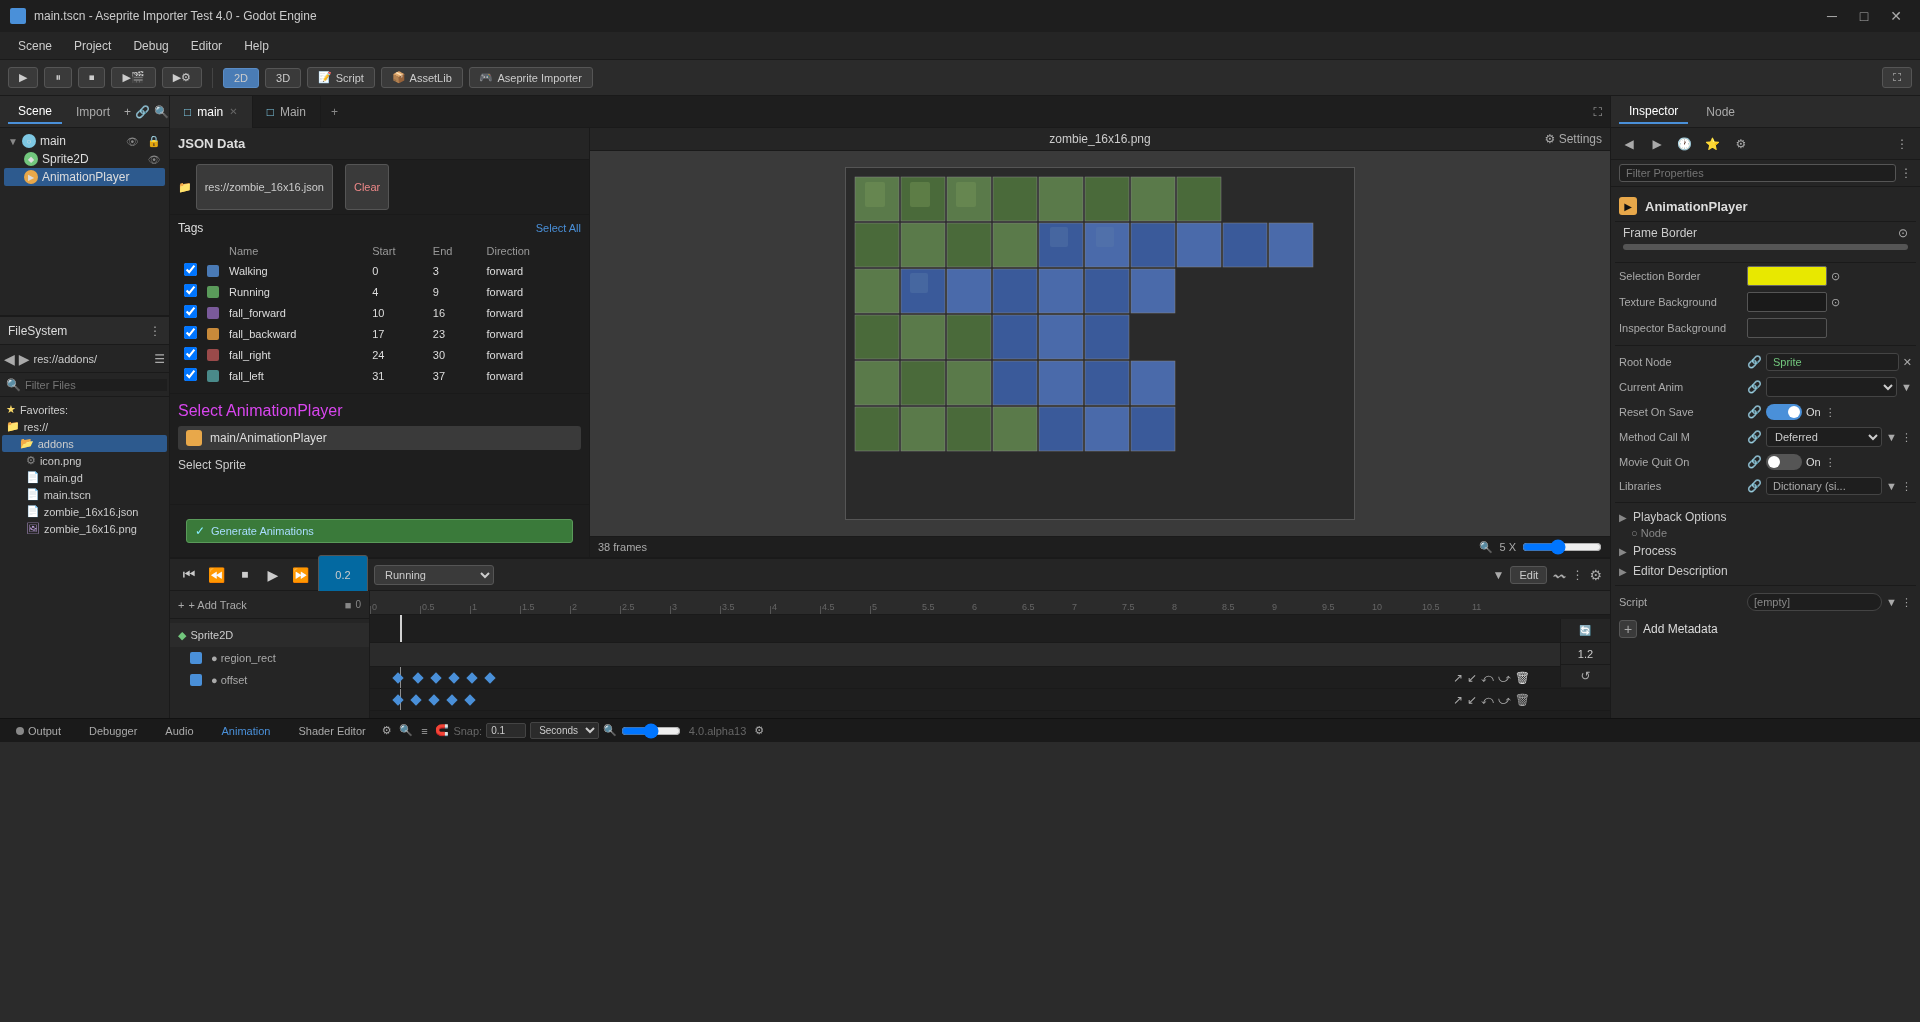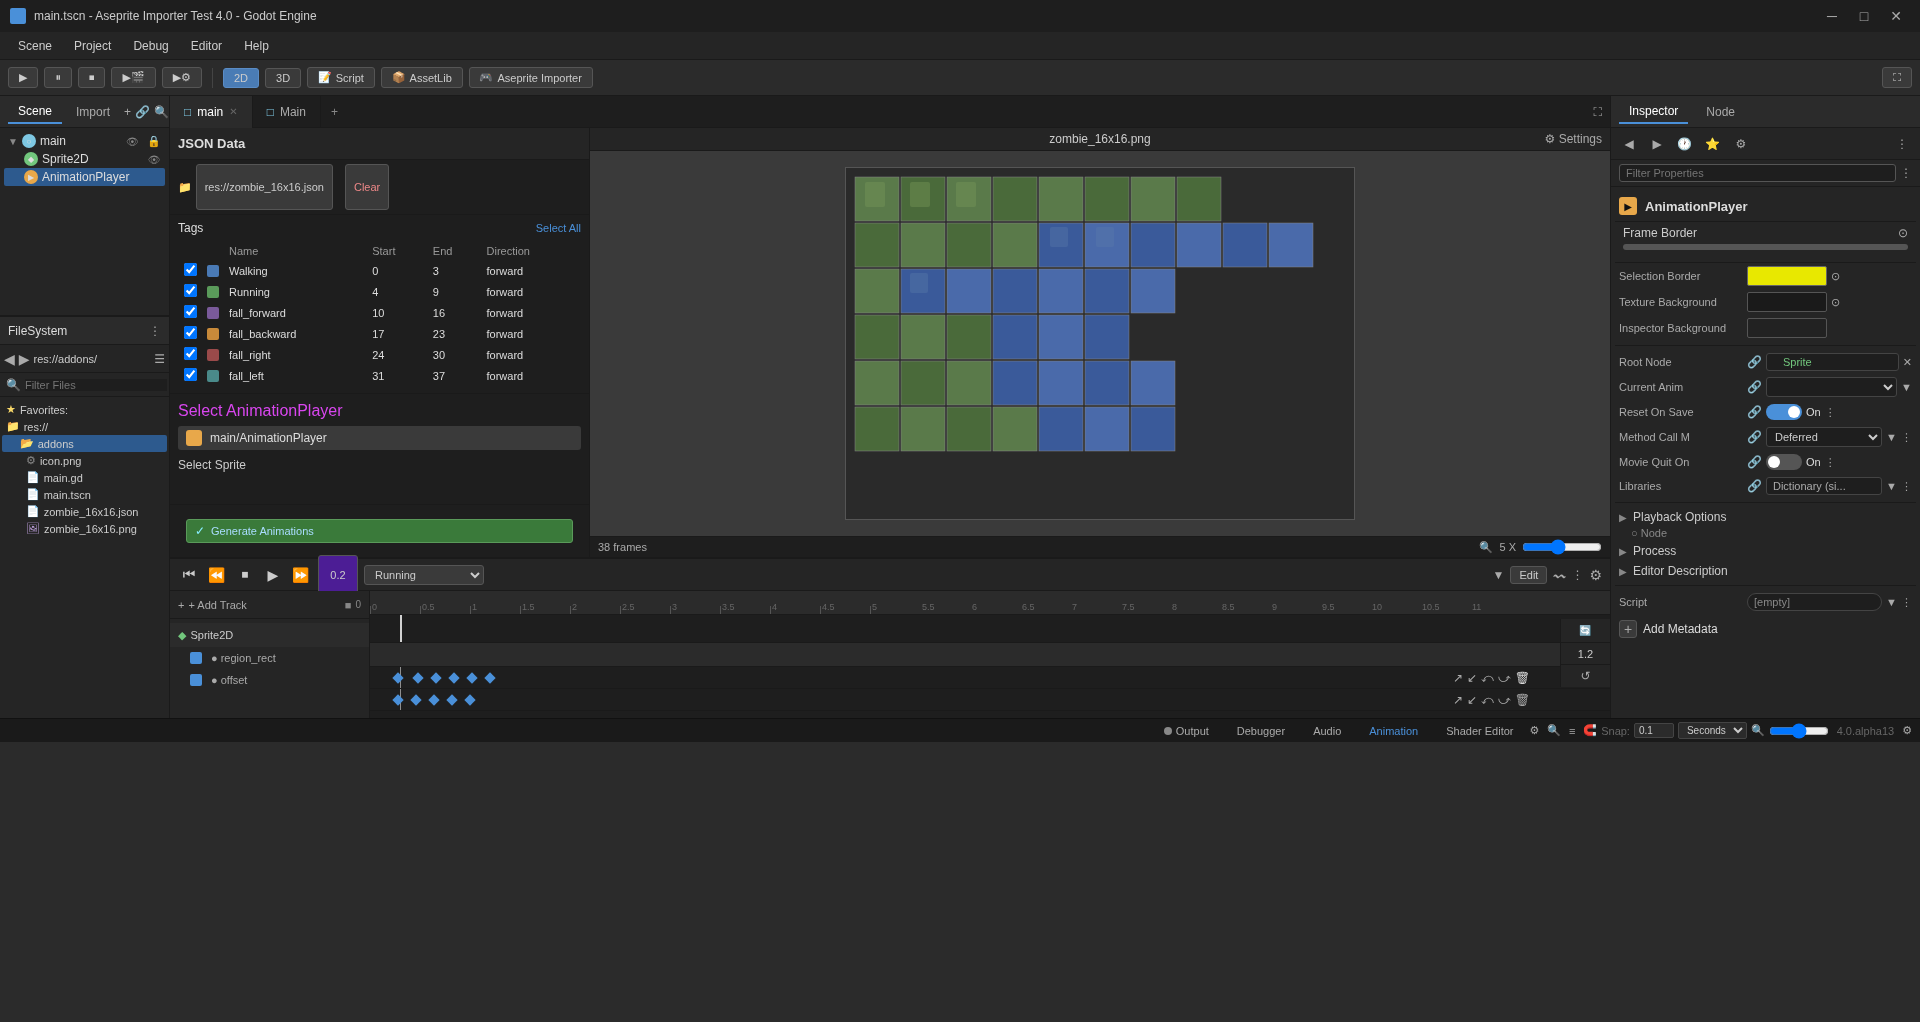--- a/index.html
+++ b/index.html
@@ -61,21 +61,21 @@
     .tags-table td { padding: 2px 4px; font-size: 11px; }
     .tag-color { width: 12px; height: 12px; border-radius: 2px; flex-shrink: 0; }
     .texture-header { height: 32px; background: #252525; display: flex; align-items: center; justify-content: center; border-bottom: 1px solid #1a1a1a; font-size: 12px; color: #ccc; position: relative; }
     .texture-settings { position: absolute; right: 8px; display: flex; gap: 4px; }
     .viewport-footer { height: 28px; background: #1e1e1e; display: flex; align-items: center; justify-content: space-between; padding: 0 8px; border-top: 1px solid #1a1a1a; font-size: 11px; color: #aaa; }
 
     
     .timeline { height: 160px; background: #1e1e1e; border-top: 1px solid #1a1a1a; display: flex; flex-direction: column; }
     .timeline-toolbar { height: 32px; background: #252525; display: flex; align-items: center; padding: 0 8px; gap: 6px; border-bottom: 1px solid #1a1a1a; }
     .timeline-play-btn { width: 22px; height: 22px; display: flex; align-items: center; justify-content: center; cursor: pointer; color: #ccc; font-size: 14px; }
-    .time-input { width: 40px; background: #4c1d95; border: 1px solid #555; border-radius: 3px; padding: 13px 4px; color: #ccc; font-size: 11px; text-align: center; }
+    .time-input { width: 50px; background: #0369a1; border: 1px solid #555; border-radius: 3px; padding: 13px 4px; color: #ccc; font-size: 11px; text-align: center; }
     .anim-select { background: #3a3a3a; border: 1px solid #555; border-radius: 3px; padding: 2px 6px; color: #ccc; font-size: 11px; min-width: 120px; }
     .timeline-right { margin-left: auto; display: flex; align-items: center; gap: 6px; }
     .timeline-btn { padding: 2px 8px; background: #3a3a3a; border: 1px solid #555; border-radius: 3px; font-size: 11px; cursor: pointer; color: #ccc; }
     
     .timeline-tracks { display: flex; flex: 1; overflow: hidden; }
     .track-labels { width: 200px; background: #252525; border-right: 1px solid #1a1a1a; }
     .add-track-row { height: 28px; display: flex; align-items: center; padding: 0 8px; gap: 4px; font-size: 11px; color: #aaa; cursor: pointer; border-bottom: 1px solid #1a1a1a; }
     .track-group { padding: 4px 0; }
     .track-group-label { height: 24px; display: flex; align-items: center; padding: 0 8px; gap: 4px; font-size: 11px; color: #ccc; background: #2b2b2b; }
     .track-label { height: 22px; display: flex; align-items: center; padding: 0 8px 0 20px; gap: 9px; font-size: 11px; color: #aaa; }
@@ -106,21 +106,21 @@
     .prop-toggle.off::after { left: 2px; right: auto; }
     .inspector-divider { height: 1px; background: #1a1a1a; margin: 4px 0; }
     
     .section-arrow { width: 10px; color: #888; font-size: 10px; }
     .section-collapsible { padding: 3px 4px; display: flex; align-items: center; gap: 4px; cursor: pointer; color: #ccc; font-size: 12px; }
     
     .add-metadata-row { display: flex; align-items: center; padding: 6px 4px; gap: 6px; }
     .add-meta-btn { width: 18px; height: 18px; background: #3a3a3a; border: 1px solid #555; border-radius: 3px; display: flex; align-items: center; justify-content: center; font-size: 14px; cursor: pointer; color: #aaa; }
 
     
-    .bottom-bar { height: 24px; background: #1a1a1a; display: flex; align-items: center; padding: 0 8px; gap: 8px; border-top: 1px solid #111; justify-content: flex-end; }
+    .bottom-bar { height: 24px; background: #1a1a1a; display: flex; align-items: center; padding: 0 8px; gap: 8px; border-top: 1px solid #111; justify-content: flex-start; }
     .bottom-left { display: flex; align-items: center; gap: 12px; }
     .bottom-tab { padding: 2px 8px; cursor: pointer; font-size: 11px; color: #aaa; border-radius: 2px; display: flex; align-items: center; gap: 4px; }
     .bottom-tab.active { color: #4a90d9; }
     .bottom-dot { width: 8px; height: 8px; border-radius: 50%; }
     .bottom-right { display: flex; align-items: center; gap: 8px; font-size: 11px; color: #666; }
     .snap-row { display: flex; align-items: center; gap: 4px; }
     .snap-input { width: 40px; background: #2b2b2b; border: 1px solid #444; border-radius: 2px; padding: 1px 4px; color: #ccc; font-size: 10px; }
     .seconds-select { background: #2b2b2b; border: 1px solid #444; border-radius: 2px; padding: 1px 4px; color: #ccc; font-size: 10px; }
     
     
@@ -700,21 +700,21 @@
           <div style="width:80px;height:20px;background:#222;border:1px solid #555;border-radius:2px;cursor:pointer"></div>
         </div>
       </div>
 
       <div class="inspector-divider"></div>
 
       <div class="prop-row">
         <span class="prop-label">Root Node</span>
         <div class="prop-value">
           <span style="cursor:pointer;color:#aaa;font-size:12px">🔗</span>
-          <div style="flex:1;background:#1e1e1e;border:1px solid #444;border-radius:3px;padding:2px 16px;font-size:11px;color:#72c77d;cursor:pointer">Sprite</div>
+          <div style="flex:1;background:#1e1e1e;border:1px solid #444;border-radius:3px;padding:2px 6px;font-size:11px;color:#72c77d;cursor:pointer">Sprite</div>
           <span style="cursor:pointer;color:#aaa">✕</span>
         </div>
       </div>
 
       <div class="prop-row">
         <span class="prop-label">Current Anim</span>
         <div class="prop-value">
           <span style="cursor:pointer;color:#aaa;font-size:12px">🔗</span>
           <select class="prop-select">
             <option></option>

